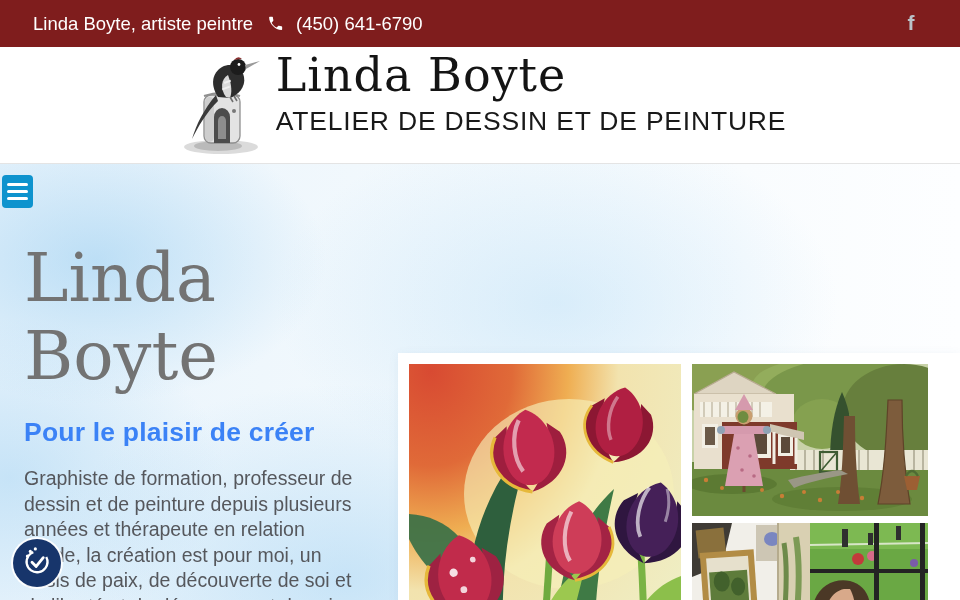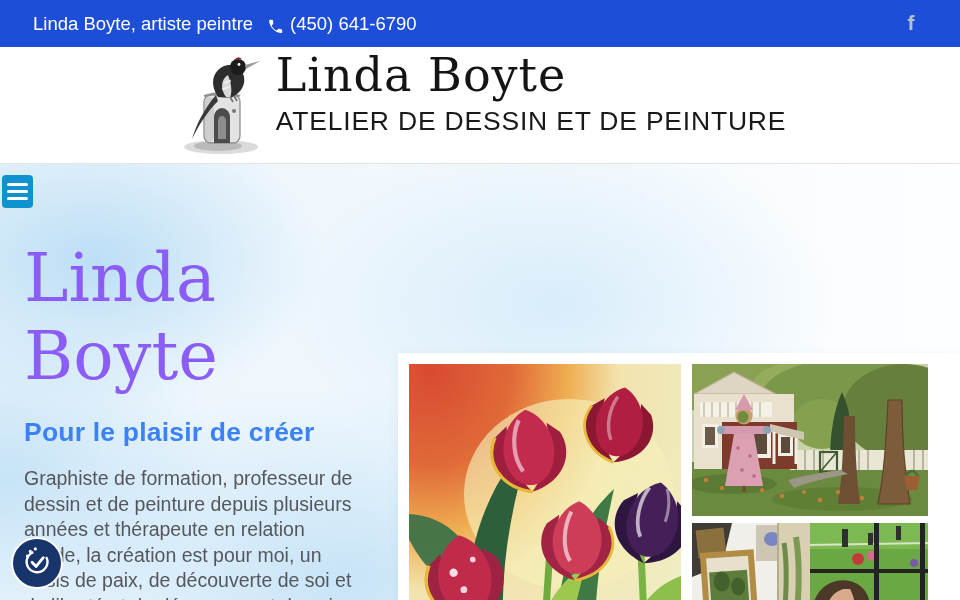--- a/index.html
+++ b/index.html
@@ -3,25 +3,25 @@
 <meta charset="utf-8">
 <style>
   html,body{margin:0;padding:0;}
   body{
     width:960px;height:600px;overflow:hidden;position:relative;
     font-family:"Liberation Sans",sans-serif;background:#fff;
   }
   
   .topbar{
     position:absolute;left:0;top:0;width:960px;height:47px;
-    background:#1d4ed8;color:#fff;display:flex;align-items:center;
+    background:#7f1d1d;color:#fff;display:flex;align-items:center;
     box-sizing:border-box;padding-left:33px;font-size:18.5px;font-weight:500;
   }
   .topbar .sep{width:14px;}
-  .topbar .contact{display:flex;align-items:flex-end;gap:6px;color:#fff;cursor:pointer;}
+  .topbar .contact{display:flex;align-items:center;gap:12px;color:#fff;cursor:pointer;}
   .topbar svg{display:block;}
   .fb{
     position:absolute;right:36px;top:8px;width:26px;height:30px;
     display:flex;align-items:center;justify-content:center;
     color:#b9c2c8;font-size:21px;font-weight:bold;cursor:pointer;
     font-family:"Liberation Sans",sans-serif;
   }
   
   .header{
     position:absolute;left:0;top:47px;width:960px;height:116px;background:#fff;
@@ -51,21 +51,21 @@
   .menu-btn{
     position:absolute;left:2px;top:175px;width:31px;height:33px;border-radius:4px;
     background:#0E93CE;display:flex;flex-direction:column;justify-content:center;
     align-items:center;gap:4px;cursor:pointer;
   }
   .menu-btn i{display:block;width:21px;height:2.7px;background:#fff;border-radius:2px;}
   
   .hero-title{
     position:absolute;left:24px;top:240px;white-space:pre-line;
     font-family:"DejaVu Serif","Liberation Serif",serif;
-    font-size:67px;line-height:1.16;color:#8b5cf6;font-weight:500;
+    font-size:67px;line-height:1.16;color:#737373;font-weight:500;
   }
   .hero-sub{
     position:absolute;left:24px;top:417px;font-size:26.5px;font-weight:700;
     color:#3b82f6;letter-spacing:0.2px;
   }
   .hero-body{
     position:absolute;left:24px;top:466px;width:390px;white-space:pre-line;
     font-size:19.5px;line-height:25.5px;color:#55575c;
   }
   

